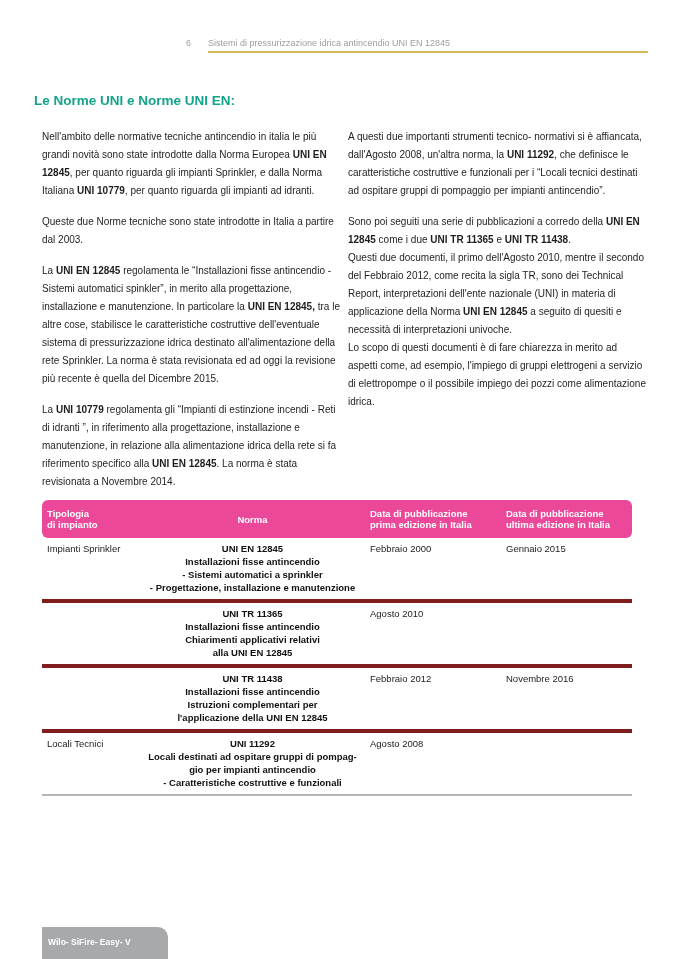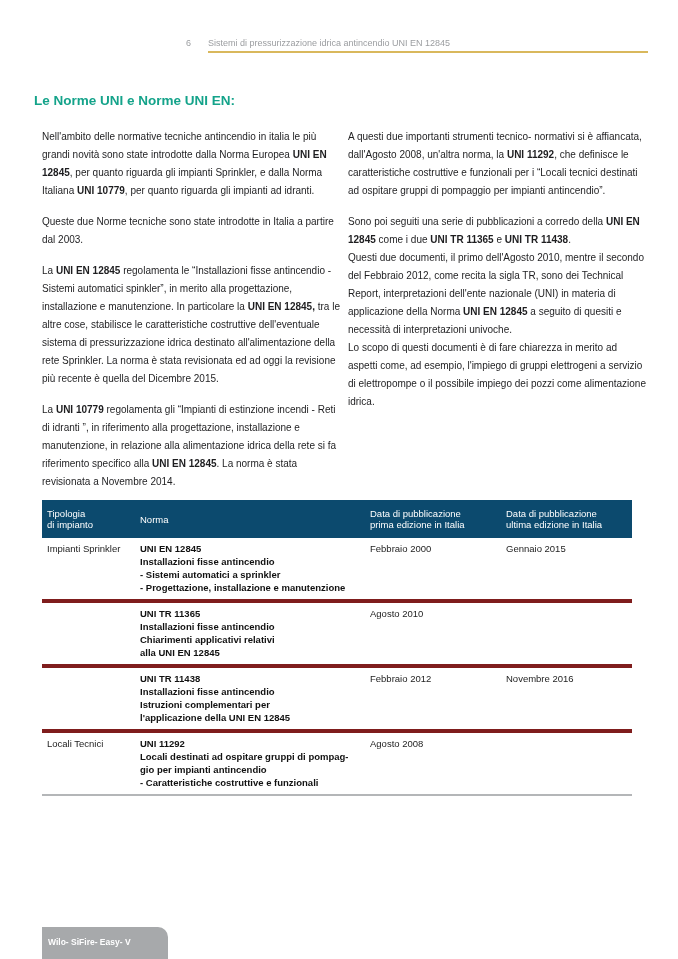--- a/index.html
+++ b/index.html
@@ -15,25 +15,25 @@
   .pg-rule{position:absolute;top:13px;left:22px;right:0;height:2px;background:#d9b85c;}
   
   .sec-title{position:absolute;left:34px;top:93px;margin:0;font-size:13.5px;font-weight:bold;color:#14a38a;}
   
   .col{position:absolute;top:128px;width:300px;font-size:10px;line-height:18px;color:#1e1e20;}
   .col-left{left:42px;}
   .col-right{left:348px;}
   .col p{margin:0 0 13px 0;}
   
   .norm-table{position:absolute;left:42px;top:500px;width:590px;font-size:9.5px;}
-  .t-headrow{display:flex;background:#0c4a6e;color:#ffffff;font-weight:normal;min-height:38px;align-items:center;line-height:11px;}
+  .t-headrow{display:flex;background:#ec4899;color:#ffffff;font-weight:bold;min-height:38px;align-items:center;line-height:11px;border-radius:6px;}
   .t-row{display:flex;border-bottom:4px solid #7f1d1d;align-items:flex-start;padding:4px 0 5px 0;line-height:13px;}
   .t-row:last-child{border-bottom:2px solid #b4b6b8;}
   .c1{width:88px;padding-left:5px;flex:none;}
-  .c2{width:225px;padding-left:5px;flex:none;}
+  .c2{width:225px;padding-left:5px;flex:none;text-align:center;}
   .c3{width:131px;padding-left:5px;flex:none;}
   .c4{width:124px;padding-left:5px;flex:none;}
   .pre{white-space:pre-line;}
   .norma-cell{font-weight:bold;color:#111;}
   .t-row .c1,.t-row .c3,.t-row .c4{color:#232323;}
   
   .footer-tab{
     position:absolute;left:42px;top:927px;width:126px;height:40px;
     background:#a7a9ab;border-top-right-radius:10px;
     color:#ffffff;font-size:8.5px;font-weight:bold;

